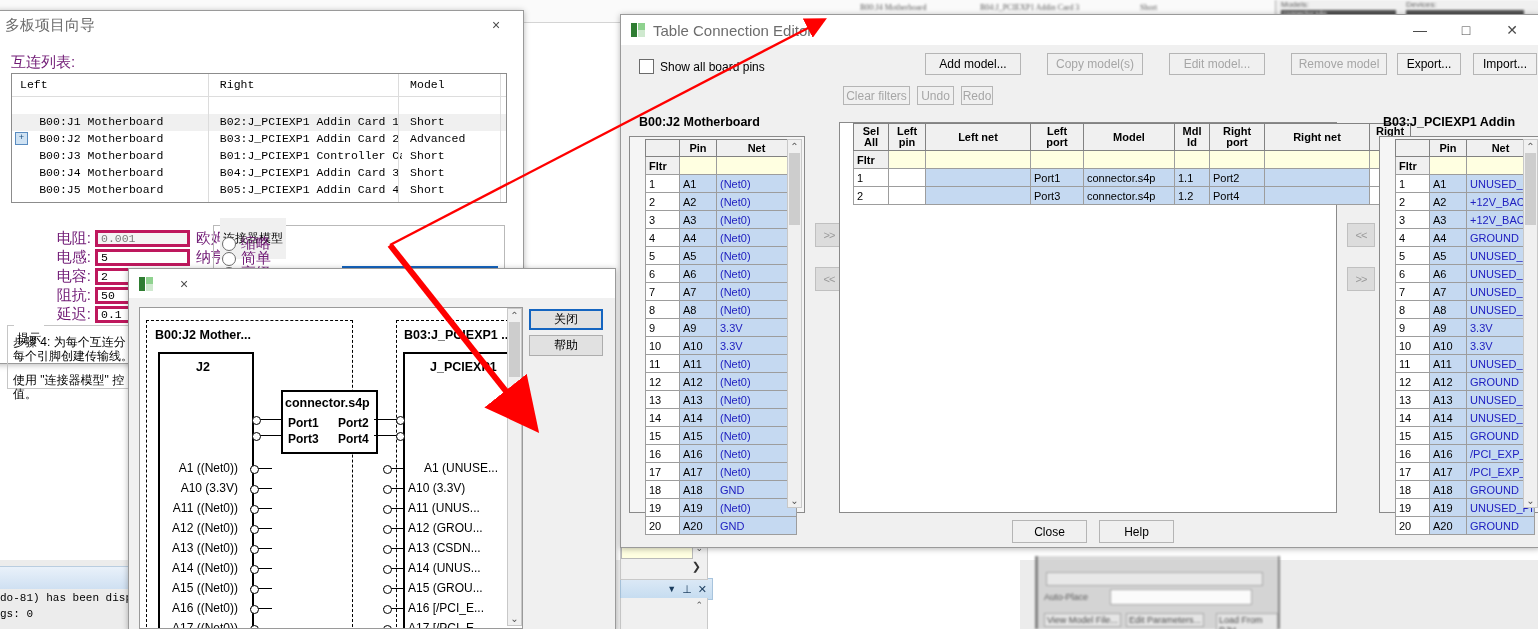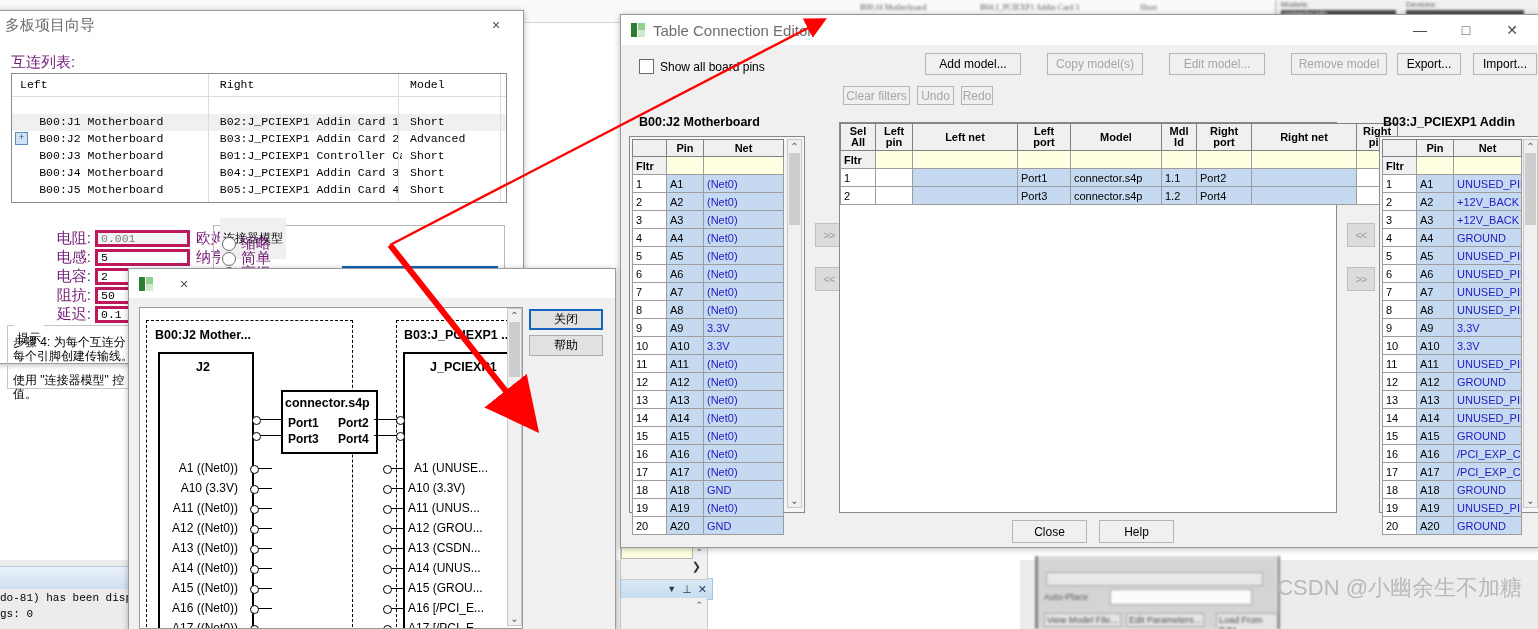--- a/index.html
+++ b/index.html
@@ -34,21 +34,21 @@
 
   
   .btn{background:#e1e1e1;border:1px solid #adadad;color:#000;font-size:12px;
        display:inline-flex;align-items:center;justify-content:center;
        height:22px;padding:0 10px;box-sizing:border-box;white-space:nowrap;}
   .btn.dis{color:#a6a6a6;border-color:#cfcfcf;background:#e6e6e6;}
   .btn.flat{background:#f0f0f0;border:1px solid #b5b5b5;}
   .btn.def{border:2px solid #1565c0;background:#e1e1e1;}
 
   
-  table{border-collapse:collapse;}
+  table{border-collapse:collapse;margin-left:13px;}
   .gridtbl{font-size:11px;table-layout:fixed;}
   .gridtbl th{background:#f0f0f0;border:1px solid #828282;font-weight:bold;
               font-size:11px;padding:2px 3px;text-align:center;color:#000;}
   .gridtbl td{border:1px solid #9d9d9d;padding:1px 3px;height:15px;
               overflow:hidden;white-space:nowrap;}
   .rownum{background:#ffffff;text-align:left;color:#000;font-size:11px;}
   .fltr td{background:#ffffe1;}
   .fltr .rownum{background:#f0f0f0;font-weight:bold;}
   .pin-cell{background:#c5d9f1;color:#000;}
   .net-cell{background:#c5d9f1;color:#2020c0;}
@@ -157,21 +157,20 @@
   <div style="position:absolute;left:620px;top:542px;width:86px;height:36px;background:#f0f0f0;border:1px solid #c9c9c9;">
     <div style="position:absolute;left:0;top:0;width:70px;height:14px;background:#ffffe1;border:1px solid #b9b9b9;"></div>
     <span style="position:absolute;right:4px;top:0px;font-size:9px;color:#555;">⌄</span>
     <span style="position:absolute;right:6px;top:17px;font-size:11px;color:#333;">❯</span>
   </div>
 
   <div class="console" style="left:0;top:592px;">do-81) has been displa</div>
   <div class="console" style="left:0;top:608px;">gs: 0</div>
   <div style="position:absolute;left:0;top:566px;width:128px;height:22px;background:linear-gradient(#e9f1fa,#cfe0f2);border-top:1px solid #b9cde0;"></div>
 
-  <div class="watermark">CSDN @小幽余生不加糖</div>
 </div>
 
 <div class="window" id="wizard">
   <div class="titlebar">
     <div class="title-txt">多板项目向导</div>
     <div class="winbtns">
       <div class="winbtn close">×</div>
     </div>
   </div>
   <div style="position:absolute;left:0;top:28px;right:0;bottom:0;background:#fff;">
@@ -722,21 +721,21 @@
         <div class="circ" style="left:110px;top:257px;"></div>
         <div class="pinlbl" style="position:absolute;right:284px;top:273px;text-align:right;">A15 ((Net0))</div>
         <div class="wire" style="left:110px;top:280px;width:22px;"></div>
         <div class="circ" style="left:110px;top:277px;"></div>
         <div class="pinlbl" style="position:absolute;right:284px;top:293px;text-align:right;">A16 ((Net0))</div>
         <div class="wire" style="left:110px;top:300px;width:22px;"></div>
         <div class="circ" style="left:110px;top:297px;"></div>
         <div class="pinlbl" style="position:absolute;right:284px;top:313px;text-align:right;">A17 ((Net0))</div>
         <div class="wire" style="left:110px;top:320px;width:22px;"></div>
         <div class="circ" style="left:110px;top:317px;"></div>
-        <div class="pinlbl" style="position:absolute;left:274px;top:153px;">A1 (UNUSE...</div>
+        <div class="pinlbl" style="position:absolute;left:284px;top:153px;">A1 (UNUSE...</div>
         <div class="wire" style="left:243px;top:160px;width:22px;"></div>
         <div class="circ" style="left:243px;top:157px;"></div>
         <div class="pinlbl" style="position:absolute;left:268px;top:173px;">A10 (3.3V)</div>
         <div class="wire" style="left:243px;top:180px;width:22px;"></div>
         <div class="circ" style="left:243px;top:177px;"></div>
         <div class="pinlbl" style="position:absolute;left:268px;top:193px;">A11 (UNUS...</div>
         <div class="wire" style="left:243px;top:200px;width:22px;"></div>
         <div class="circ" style="left:243px;top:197px;"></div>
         <div class="pinlbl" style="position:absolute;left:268px;top:213px;">A12 (GROU...</div>
         <div class="wire" style="left:243px;top:220px;width:22px;"></div>

